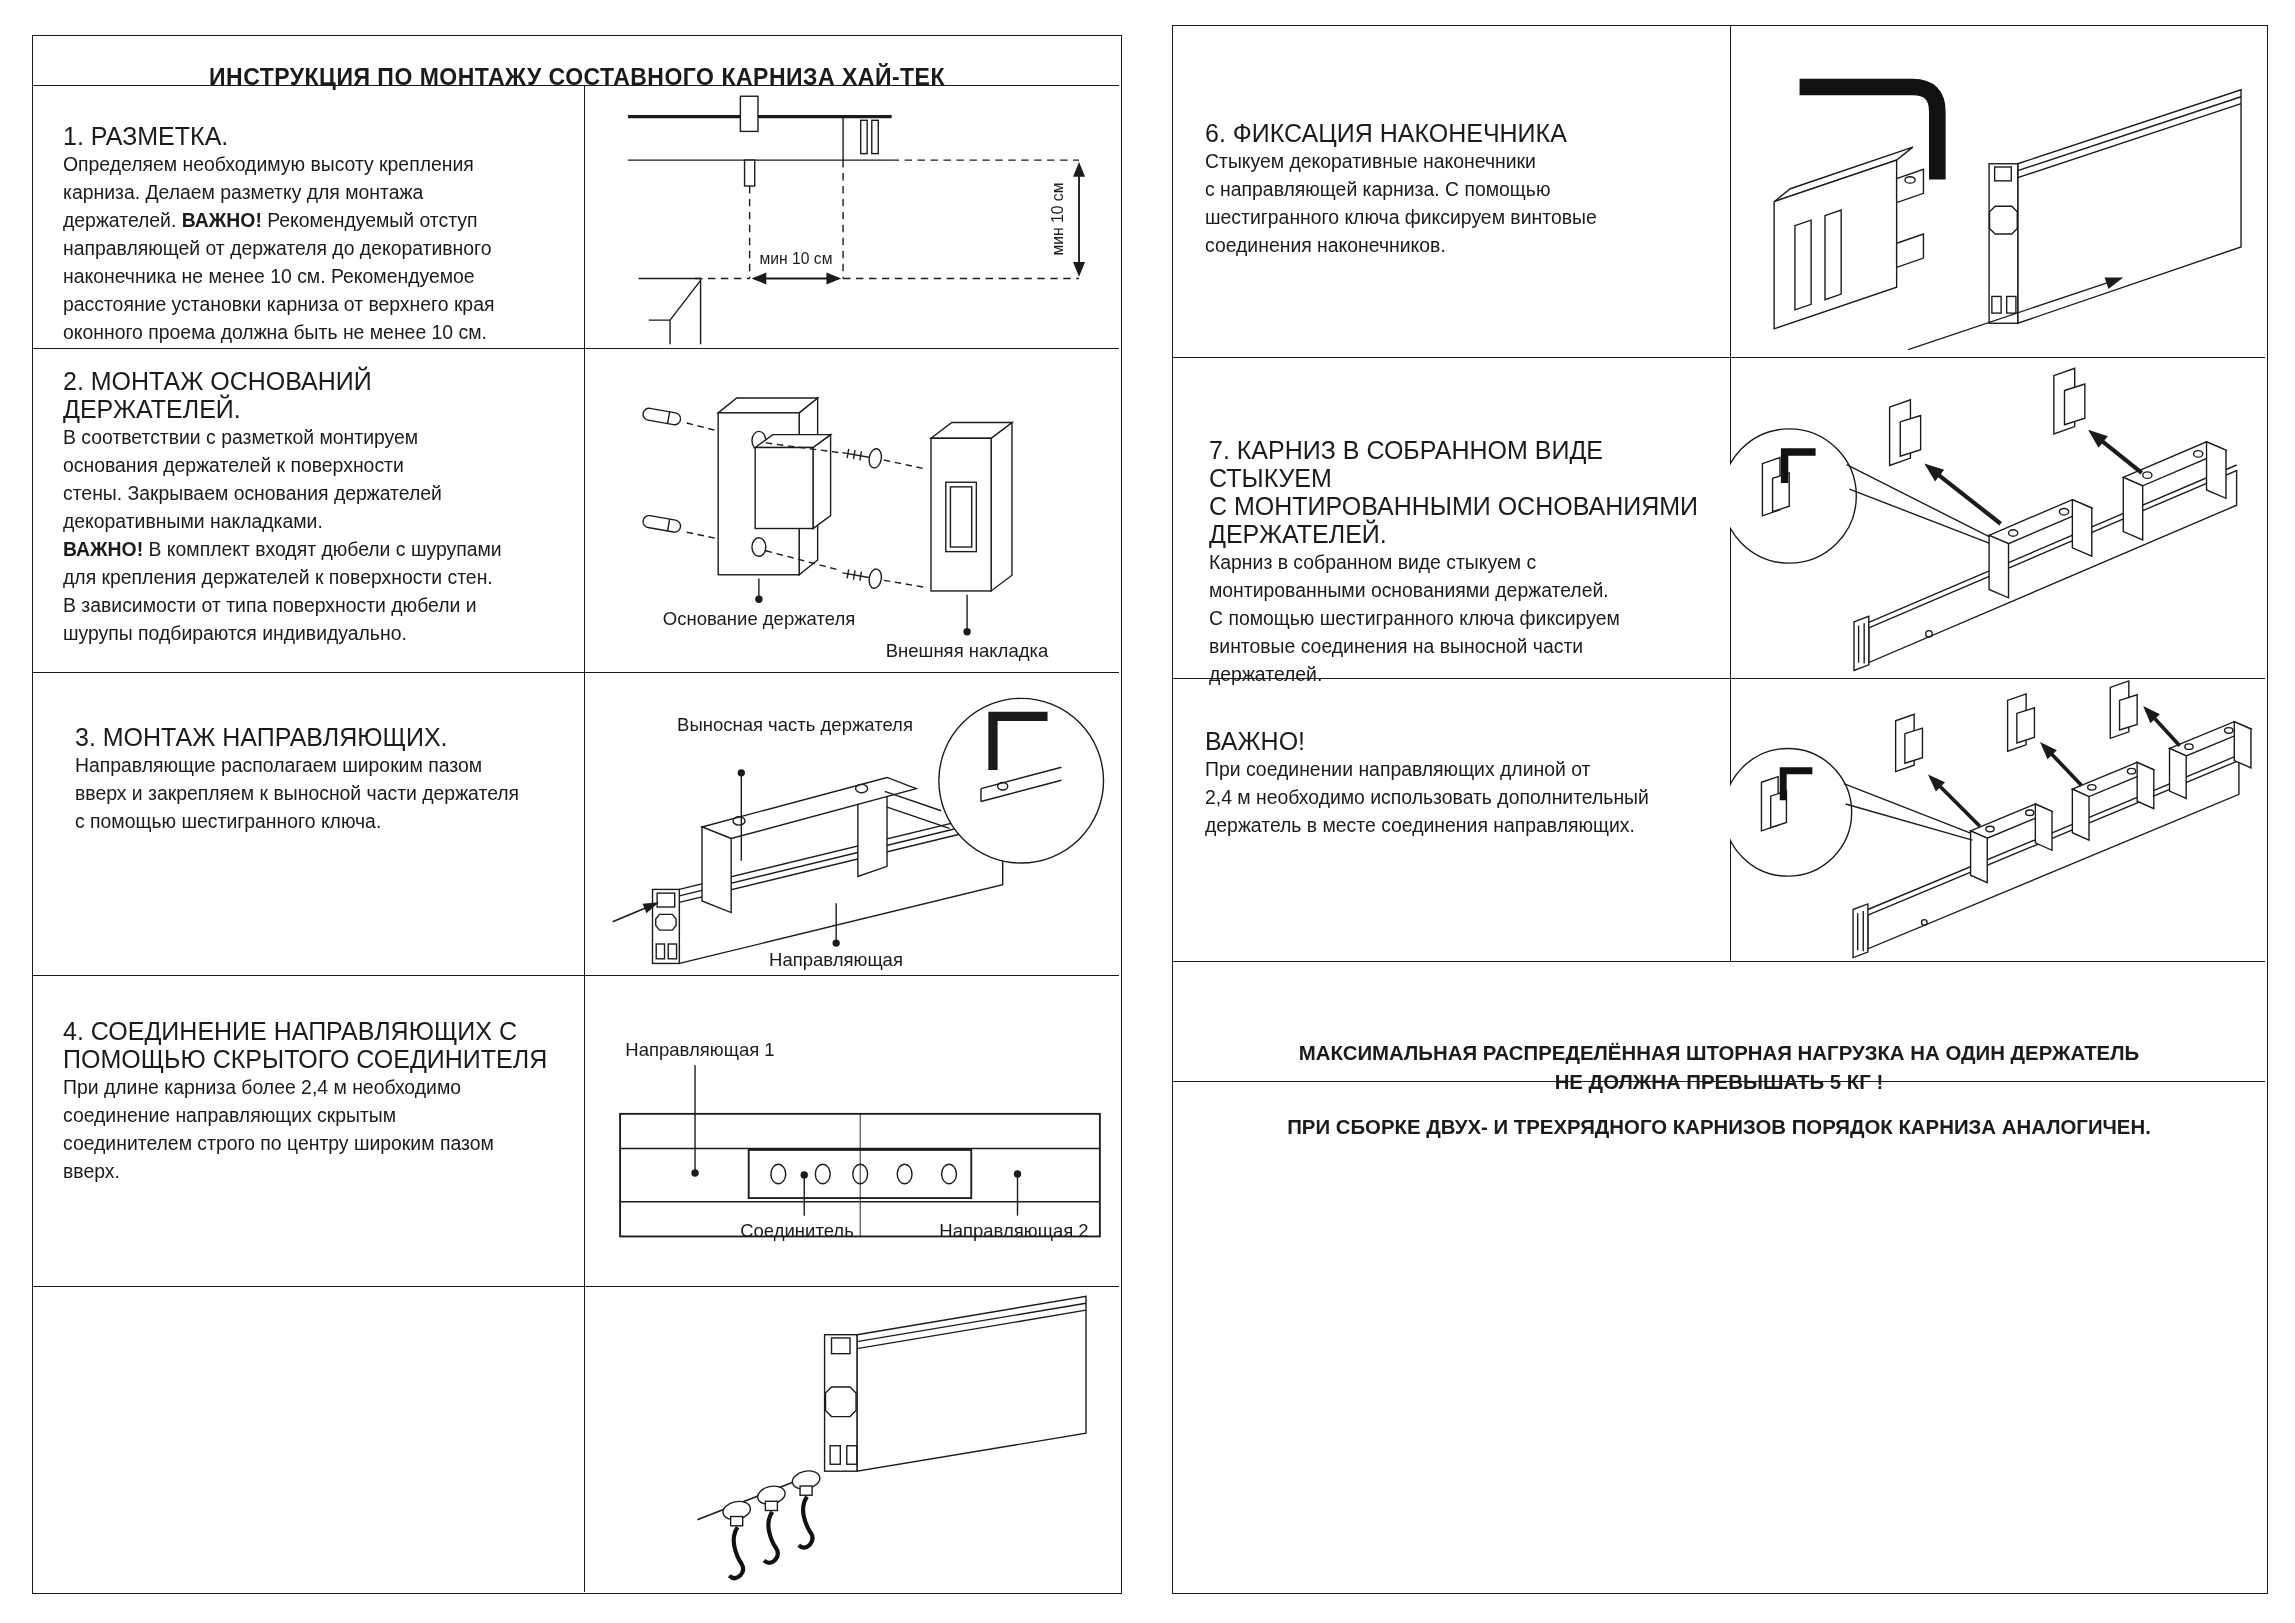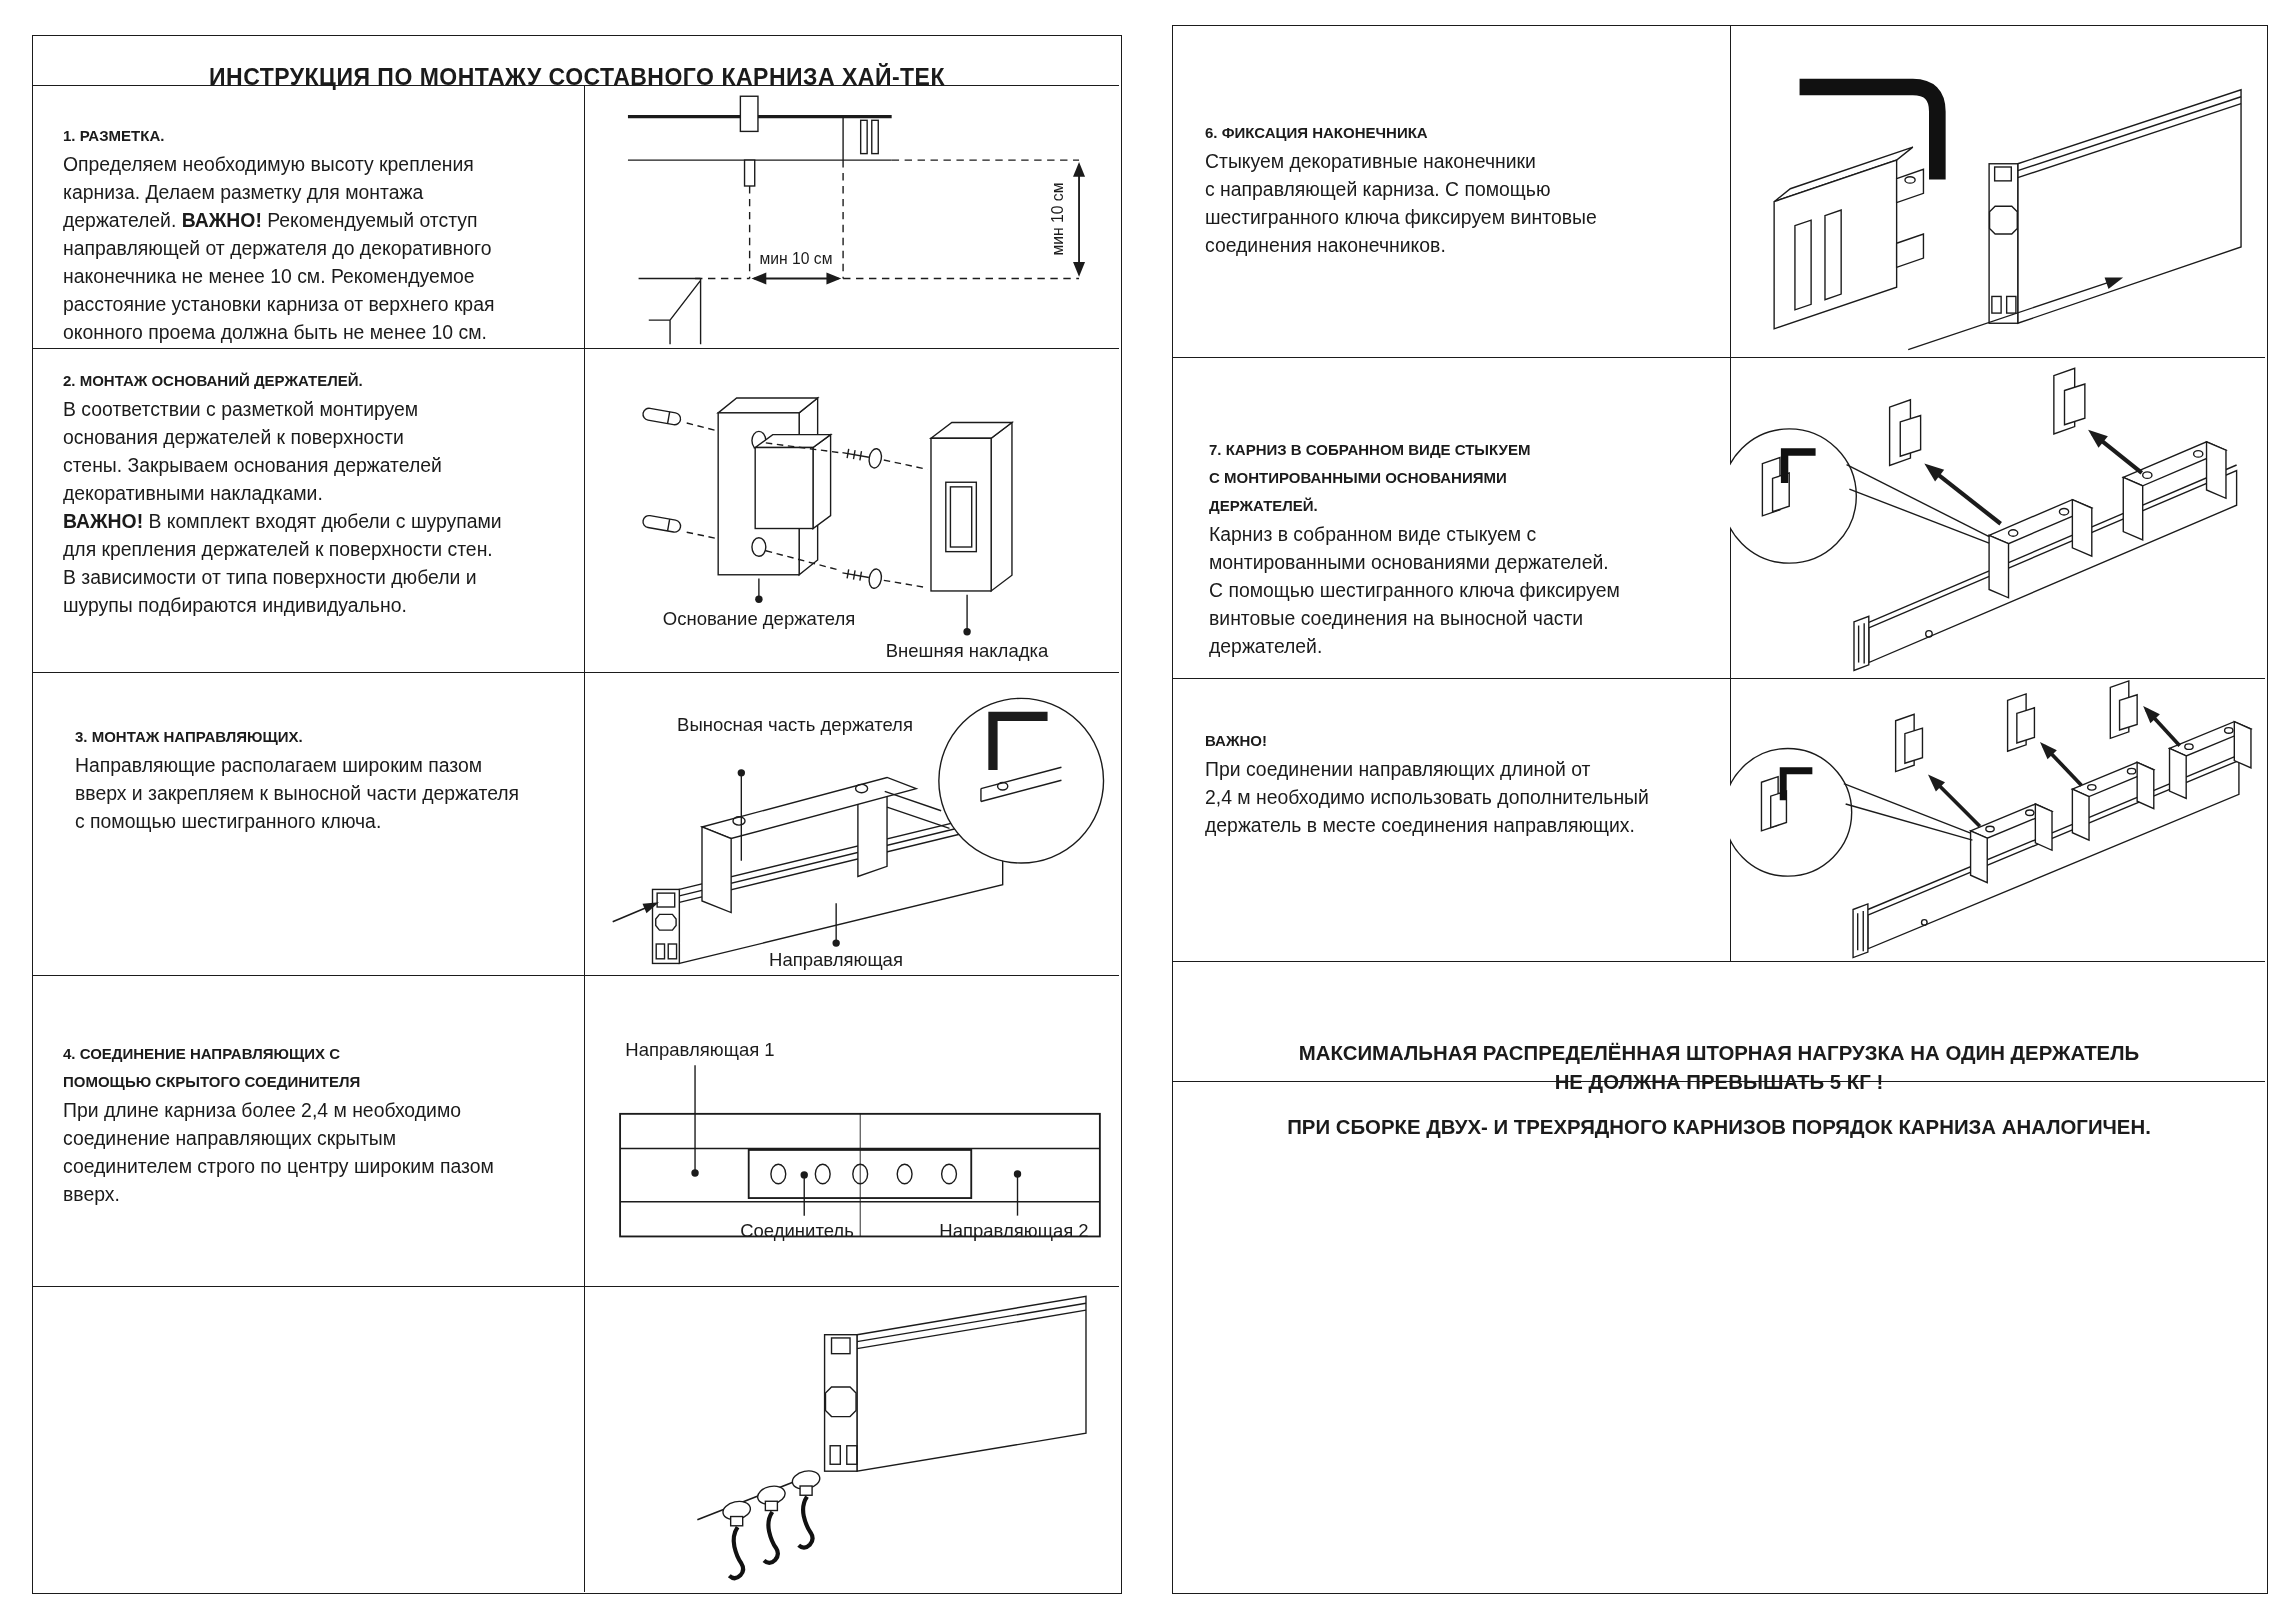--- a/index.html
+++ b/index.html
@@ -4,21 +4,21 @@
 <style>
   html,body{margin:0;padding:0;background:#fff;}
   .canvas{position:relative;width:2295px;height:1623px;background:#fff;
           font-family:"Liberation Sans","DejaVu Sans",sans-serif;color:#1b1b1b;border-radius:20px;}
   .page{position:absolute;border:1.9px solid #1b1b1b;background:#fff;box-sizing:border-box;}
   .hline{position:absolute;height:1.4px;background:#1b1b1b;}
   .vline{position:absolute;width:1.4px;background:#1b1b1b;}
   .title{position:absolute;left:0;top:13px;width:100%;text-align:center;
          font-size:23px;font-weight:bold;letter-spacing:0.5px;}
   .cell{position:absolute;}
-  .hdr{font-size:15px;line-height:28px;font-weight:bold;white-space:pre-line;margin:0;}
+  .hdr{font-size:25px;line-height:28px;font-weight:normal;white-space:pre-line;margin:0;}
   .body{font-size:19.4px;line-height:28px;white-space:pre-line;margin:0;}
   .flow{font-size:19.4px;line-height:28px;margin:0;}
   .imp{font-weight:bold;}
   .note-big{font-size:20.4px;line-height:29px;font-weight:bold;text-align:center;white-space:pre-line;}
   .diagram{position:absolute;}
   .diagram svg{position:absolute;left:0;top:0;}
   .dlabel{position:absolute;font-size:18.5px;line-height:21px;white-space:nowrap;
           transform:translateX(-50%);}
   .dlabel.rot{transform:translate(-50%,-50%) rotate(-90deg);}
   .dim{font-size:15.7px;}
@@ -62,21 +62,21 @@
 шурупы подбираются индивидуально.</p>
     </div>
 
     <div class="cell" style="left:42px;top:687px;width:490px;">
       <p class="hdr">3. МОНТАЖ НАПРАВЛЯЮЩИХ.</p>
       <p class="body">Направляющие располагаем широким пазом
 вверх и закрепляем к выносной части держателя
 с помощью шестигранного ключа.</p>
     </div>
 
-    <div class="cell" style="left:30px;top:981px;width:490px;margin-top:23px;">
+    <div class="cell" style="left:30px;top:981px;width:490px;">
       <p class="hdr">4. СОЕДИНЕНИЕ НАПРАВЛЯЮЩИХ С
 ПОМОЩЬЮ СКРЫТОГО СОЕДИНИТЕЛЯ</p>
       <p class="body">При длине карниза более 2,4 м необходимо
 соединение направляющих скрытым
 соединителем строго по центру широким пазом
 вверх.</p>
     </div>
 
 
     <div class="diagram" style="left:551px;top:49px;width:539px;height:264px;">

